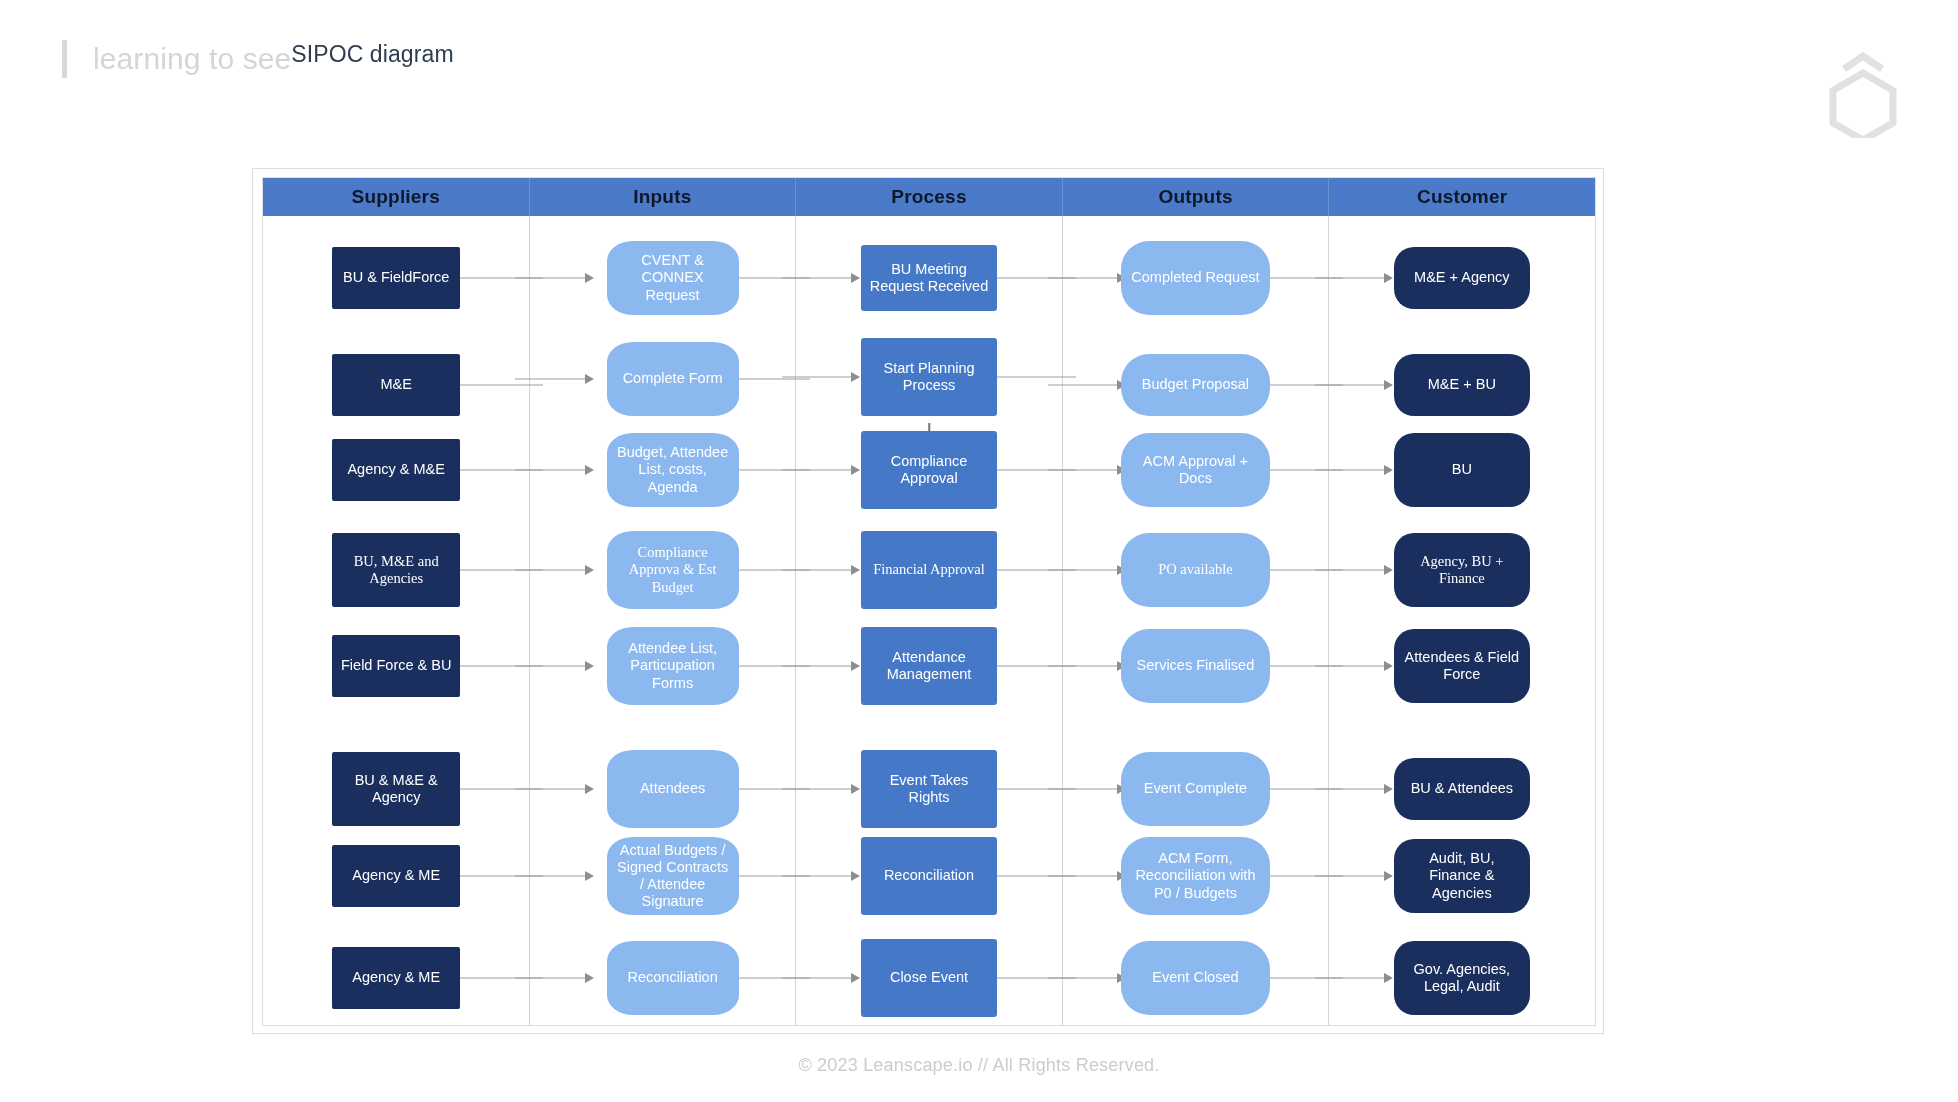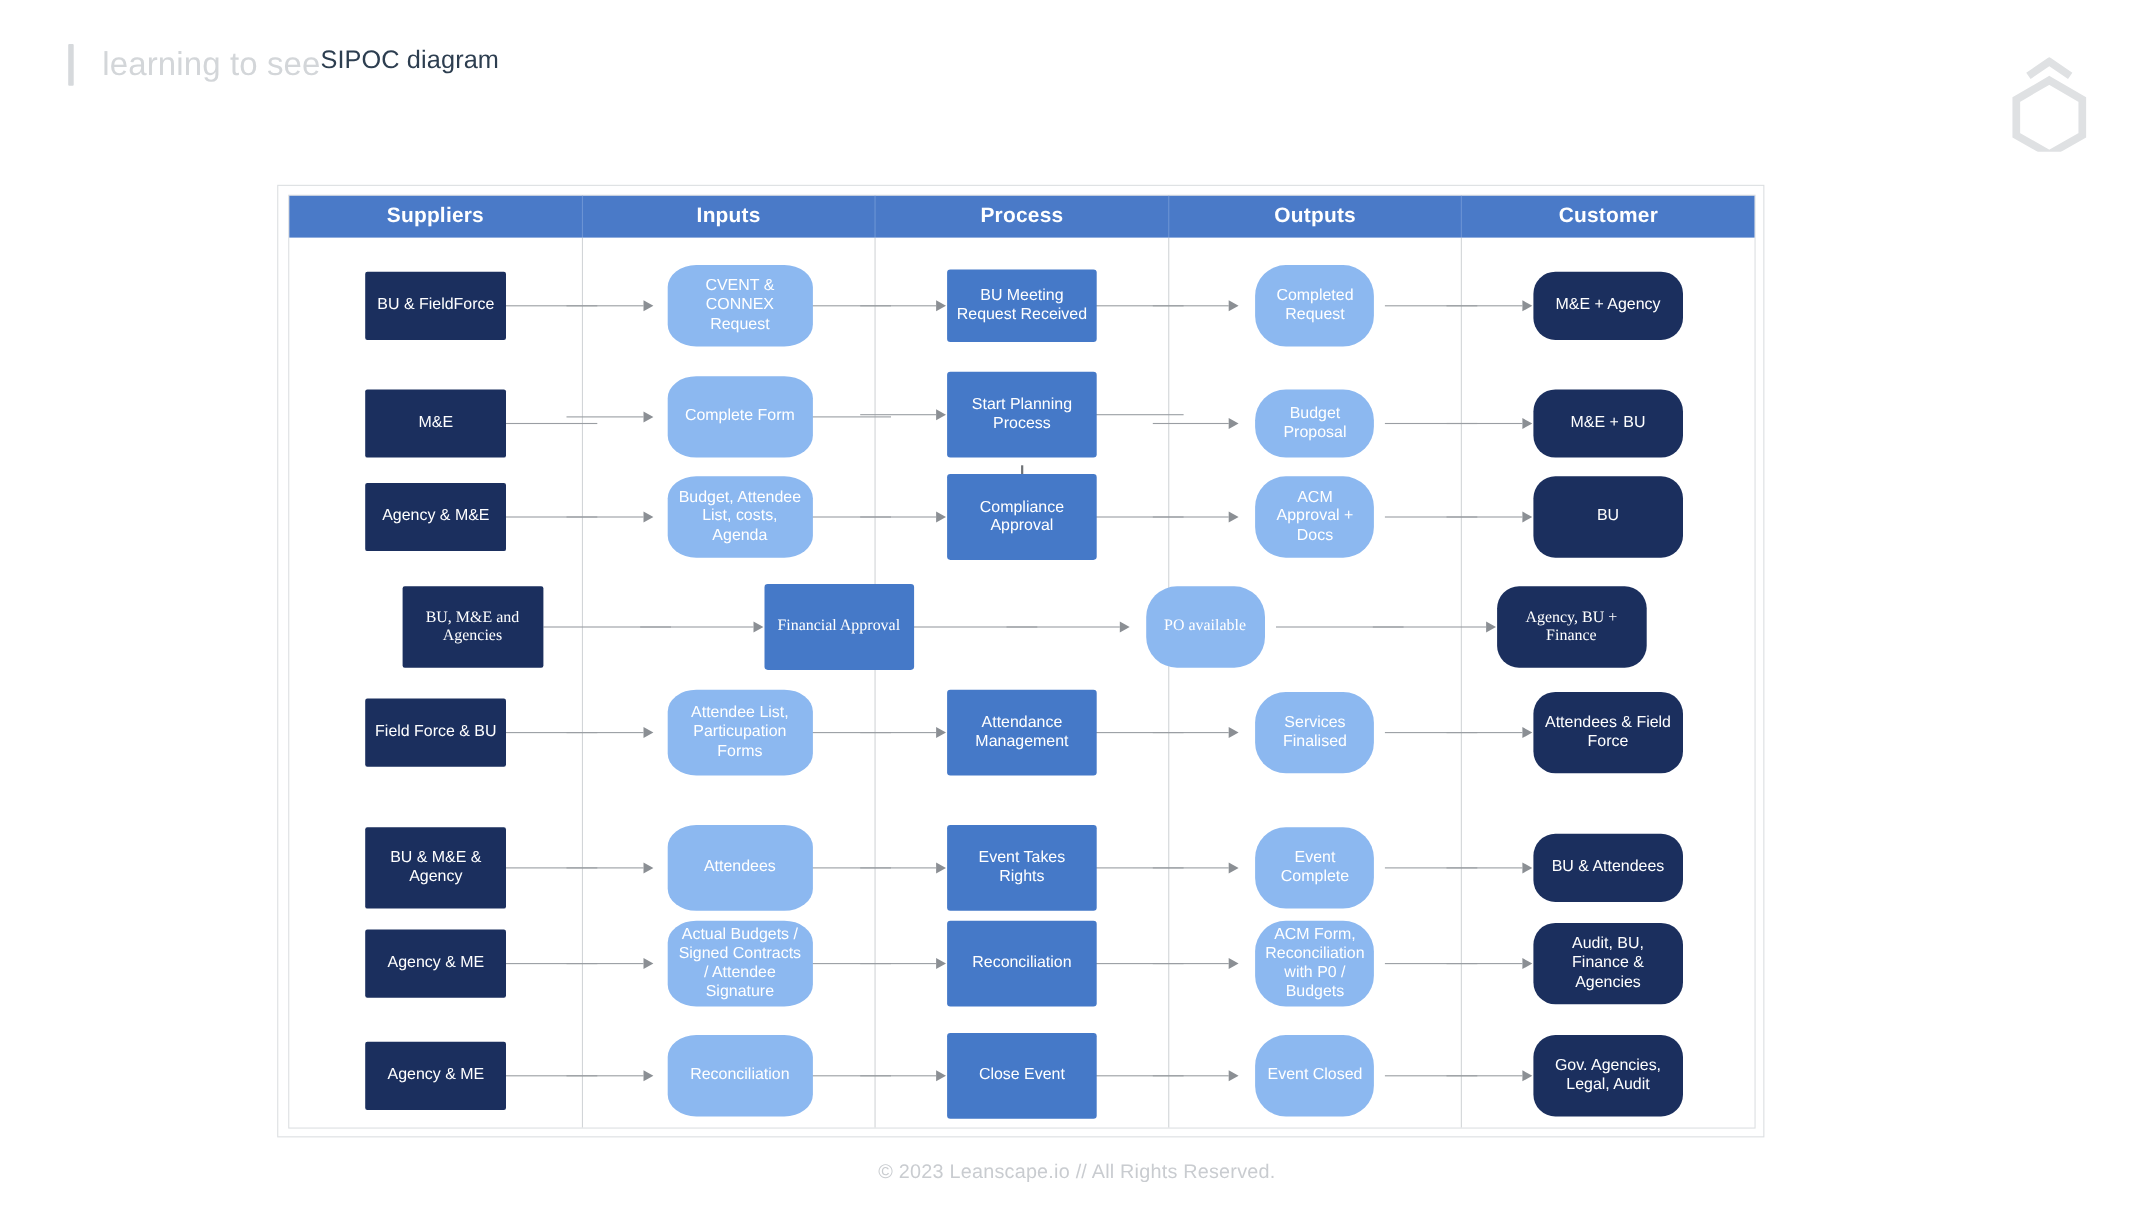--- a/index.html
+++ b/index.html
@@ -87,21 +87,21 @@
     width: 100%;
     height: 38px;
     display: flex;
     background: #4a7ac8;
   }
   .col-header {
     flex: 1 1 0;
     display: flex;
     align-items: center;
     justify-content: center;
-    color: #ffffff;
+    color: #0f172a;
     font-size: 19px;
     font-weight: bold;
     letter-spacing: 0.2px;
     border-right: 1px solid #6b93d4;
     box-sizing: border-box;
   }
   .col-header:last-child { border-right: none; }
 
   
   .col-dividers {
@@ -170,21 +170,21 @@
     border-radius: 26px / 20px;
     margin-left: 20px;
   }
   .node-process {
     width: 136px;
     height: 66px;
     background: #4579c8;
     border-radius: 3px;
   }
   .node-output {
-    width: 108px;
+    width: 149px;
     height: 62px;
     background: #8cb8f0;
     border-radius: 28px;
   }
   .node-customer {
     width: 136px;
     height: 62px;
     background: #1b2f5e;
     border-radius: 20px;
   }
@@ -382,20 +382,26 @@
       </div>
 
       <div class="srow" style="top:308px;font-family:Liberation Serif, serif;">
         <div class="cell">
           <div class="node node-supplier tall">BU, M&amp;E and Agencies</div>
           <div class="conn conn-out"></div>
         </div>
         <div class="cell">
           <div class="conn conn-in"></div>
           <div class="conn-arrow arrow-in"></div>
+          <div class="node node-input taller">Compliance Approva &amp; Est Budget</div>
+          <div class="conn conn-out"></div>
+        </div>
+        <div class="cell">
+          <div class="conn conn-in"></div>
+          <div class="conn-arrow arrow-in"></div>
           <div class="node node-process taller">Financial Approval</div>
           <div class="conn conn-out"></div>
         </div>
         <div class="cell">
           <div class="conn conn-in"></div>
           <div class="conn-arrow arrow-in"></div>
           <div class="node node-output tall">PO  available</div>
           <div class="conn conn-out"></div>
         </div>
         <div class="cell">

